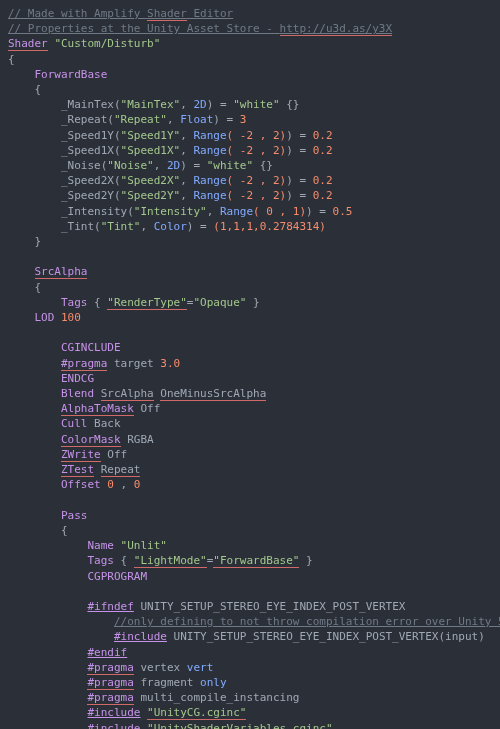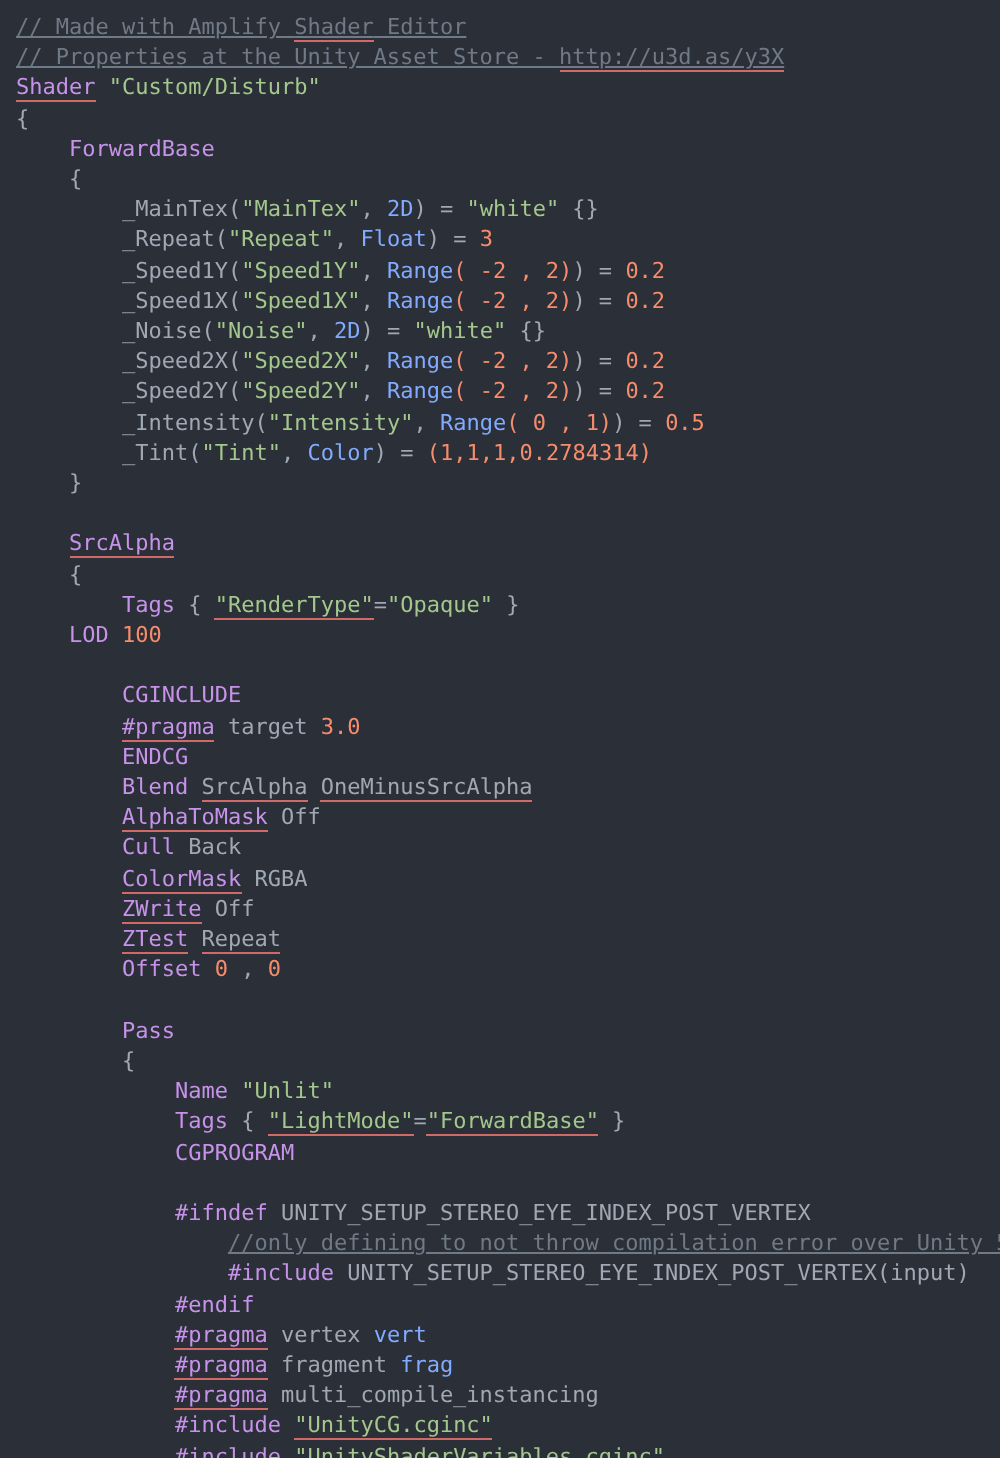--- a/index.html
+++ b/index.html
@@ -12,21 +12,21 @@
     color: #a0a8b4;
     width: 500px;
     box-sizing: border-box;
   }
   pre { margin: 0; white-space: pre; }
   .cmt  { color: #707986; text-decoration: underline; }
   .kw   { color: #c792ea; }          
   .str  { color: #a3c78c; }          
   .type { color: #82aaff; }          
   .num  { color: #f78c6c; }          
-  .prag { color: #c792ea; }          
+  .prag { color: #c792ea; text-decoration: underline; }          
   .fn   { color: #82aaff; text-align: right; }          
   .err  { border-bottom: 1px solid #d16969; text-decoration: none; }
 </style>
 </head>
 <body>
 
 <pre><span class="cmt"><span>// Made with Amplify </span><span class="err">Shader</span><span> Editor</span></span>
 <span class="cmt"><span>// Properties at the Unity Asset Store - </span><span class="err">http://u3d.as/y3X</span></span>
 <span class="kw err">Shader</span> <span class="str">"Custom/Disturb"</span>
 {
@@ -63,17 +63,17 @@
         {
             <span class="kw">Name</span> <span class="str">"Unlit"</span>
             <span class="kw">Tags</span> { <span class="str err">"LightMode"</span>=<span class="str err">"ForwardBase"</span> }
             <span class="kw">CGPROGRAM</span>
 
             <span class="prag">#ifndef</span> <span>UNITY_SETUP_STEREO_EYE_INDEX_POST_VERTEX</span>
                 <span class="cmt">//only defining to not throw compilation error over Unity 5.5</span>
                 <span class="prag">#include</span> <span>UNITY_SETUP_STEREO_EYE_INDEX_POST_VERTEX(input)</span>
             <span class="prag">#endif</span>
             <span class="prag err">#pragma</span> <span>vertex</span> <span class="fn">vert</span>
-            <span class="prag err">#pragma</span> <span>fragment</span> <span class="fn">frag</span>
+            <span class="prag err">#pragma</span> <span>fragment</span> <span class="fn">only</span>
             <span class="prag err">#pragma</span> <span>multi_compile_instancing</span>
             <span class="prag">#include</span> <span class="str err">"UnityCG.cginc"</span>
             <span class="prag">#include</span> <span class="str err">"UnityShaderVariables.cginc"</span>
 </pre>
 
 </body></html>

